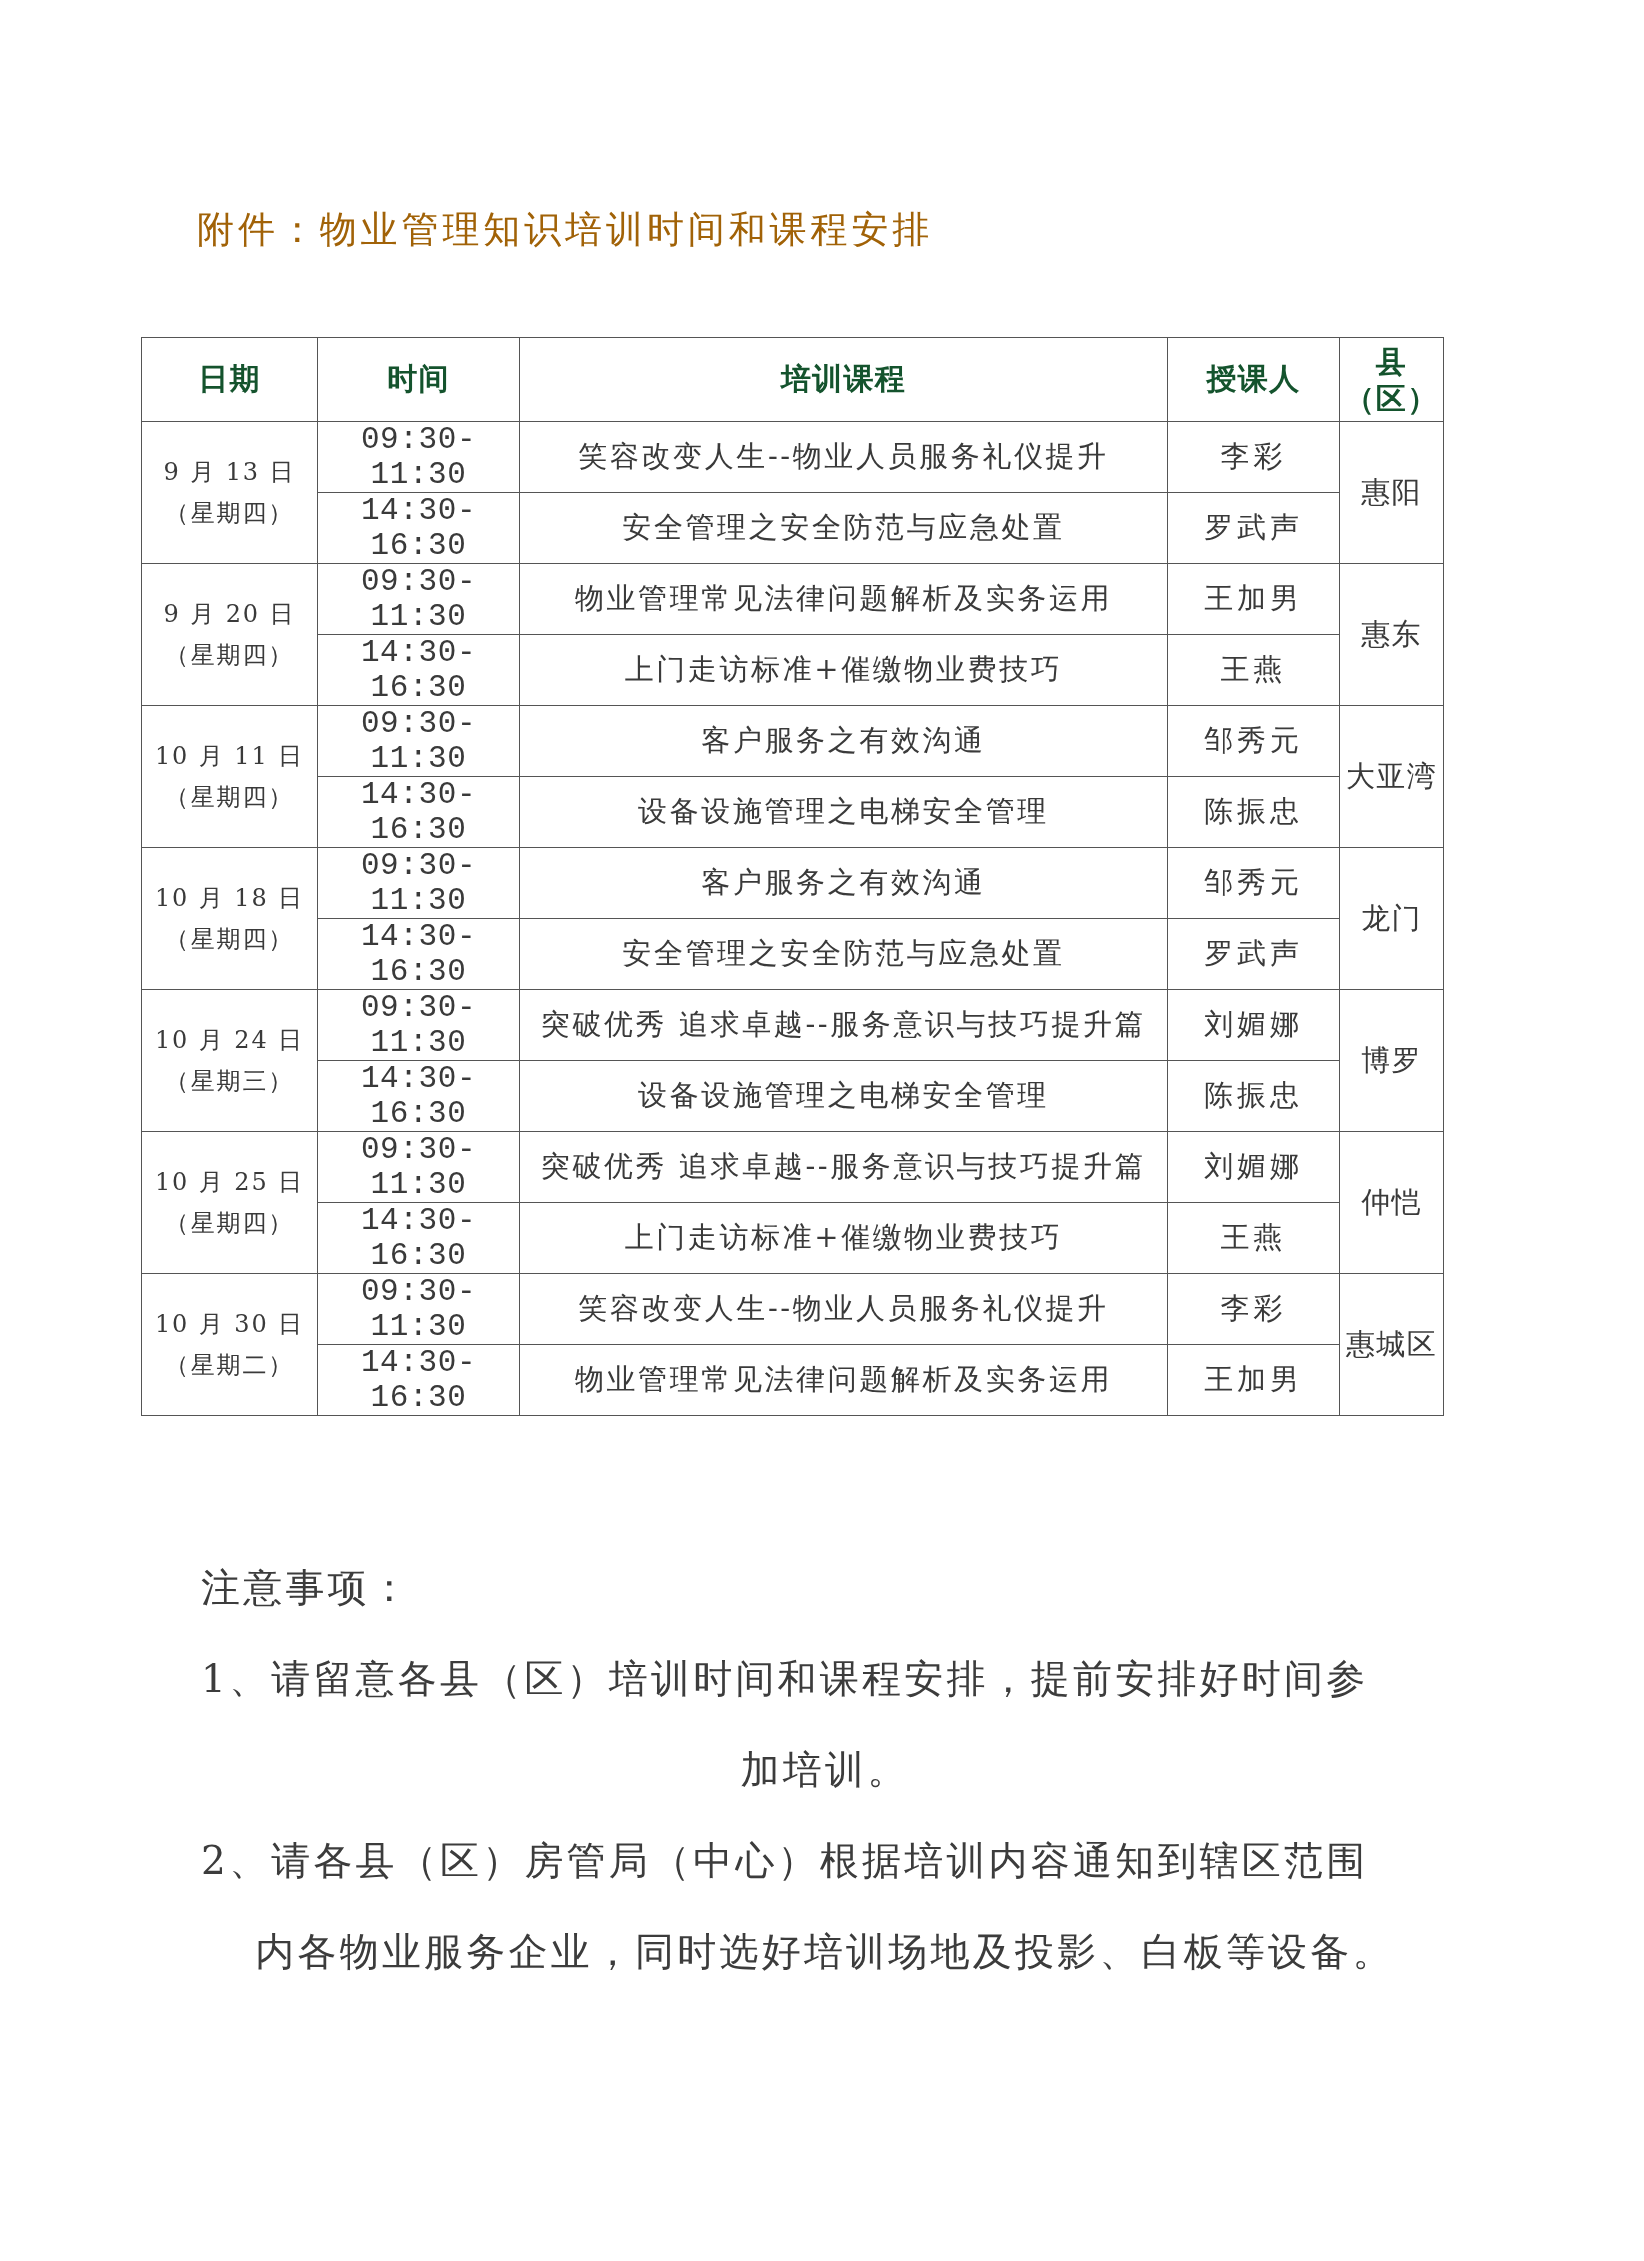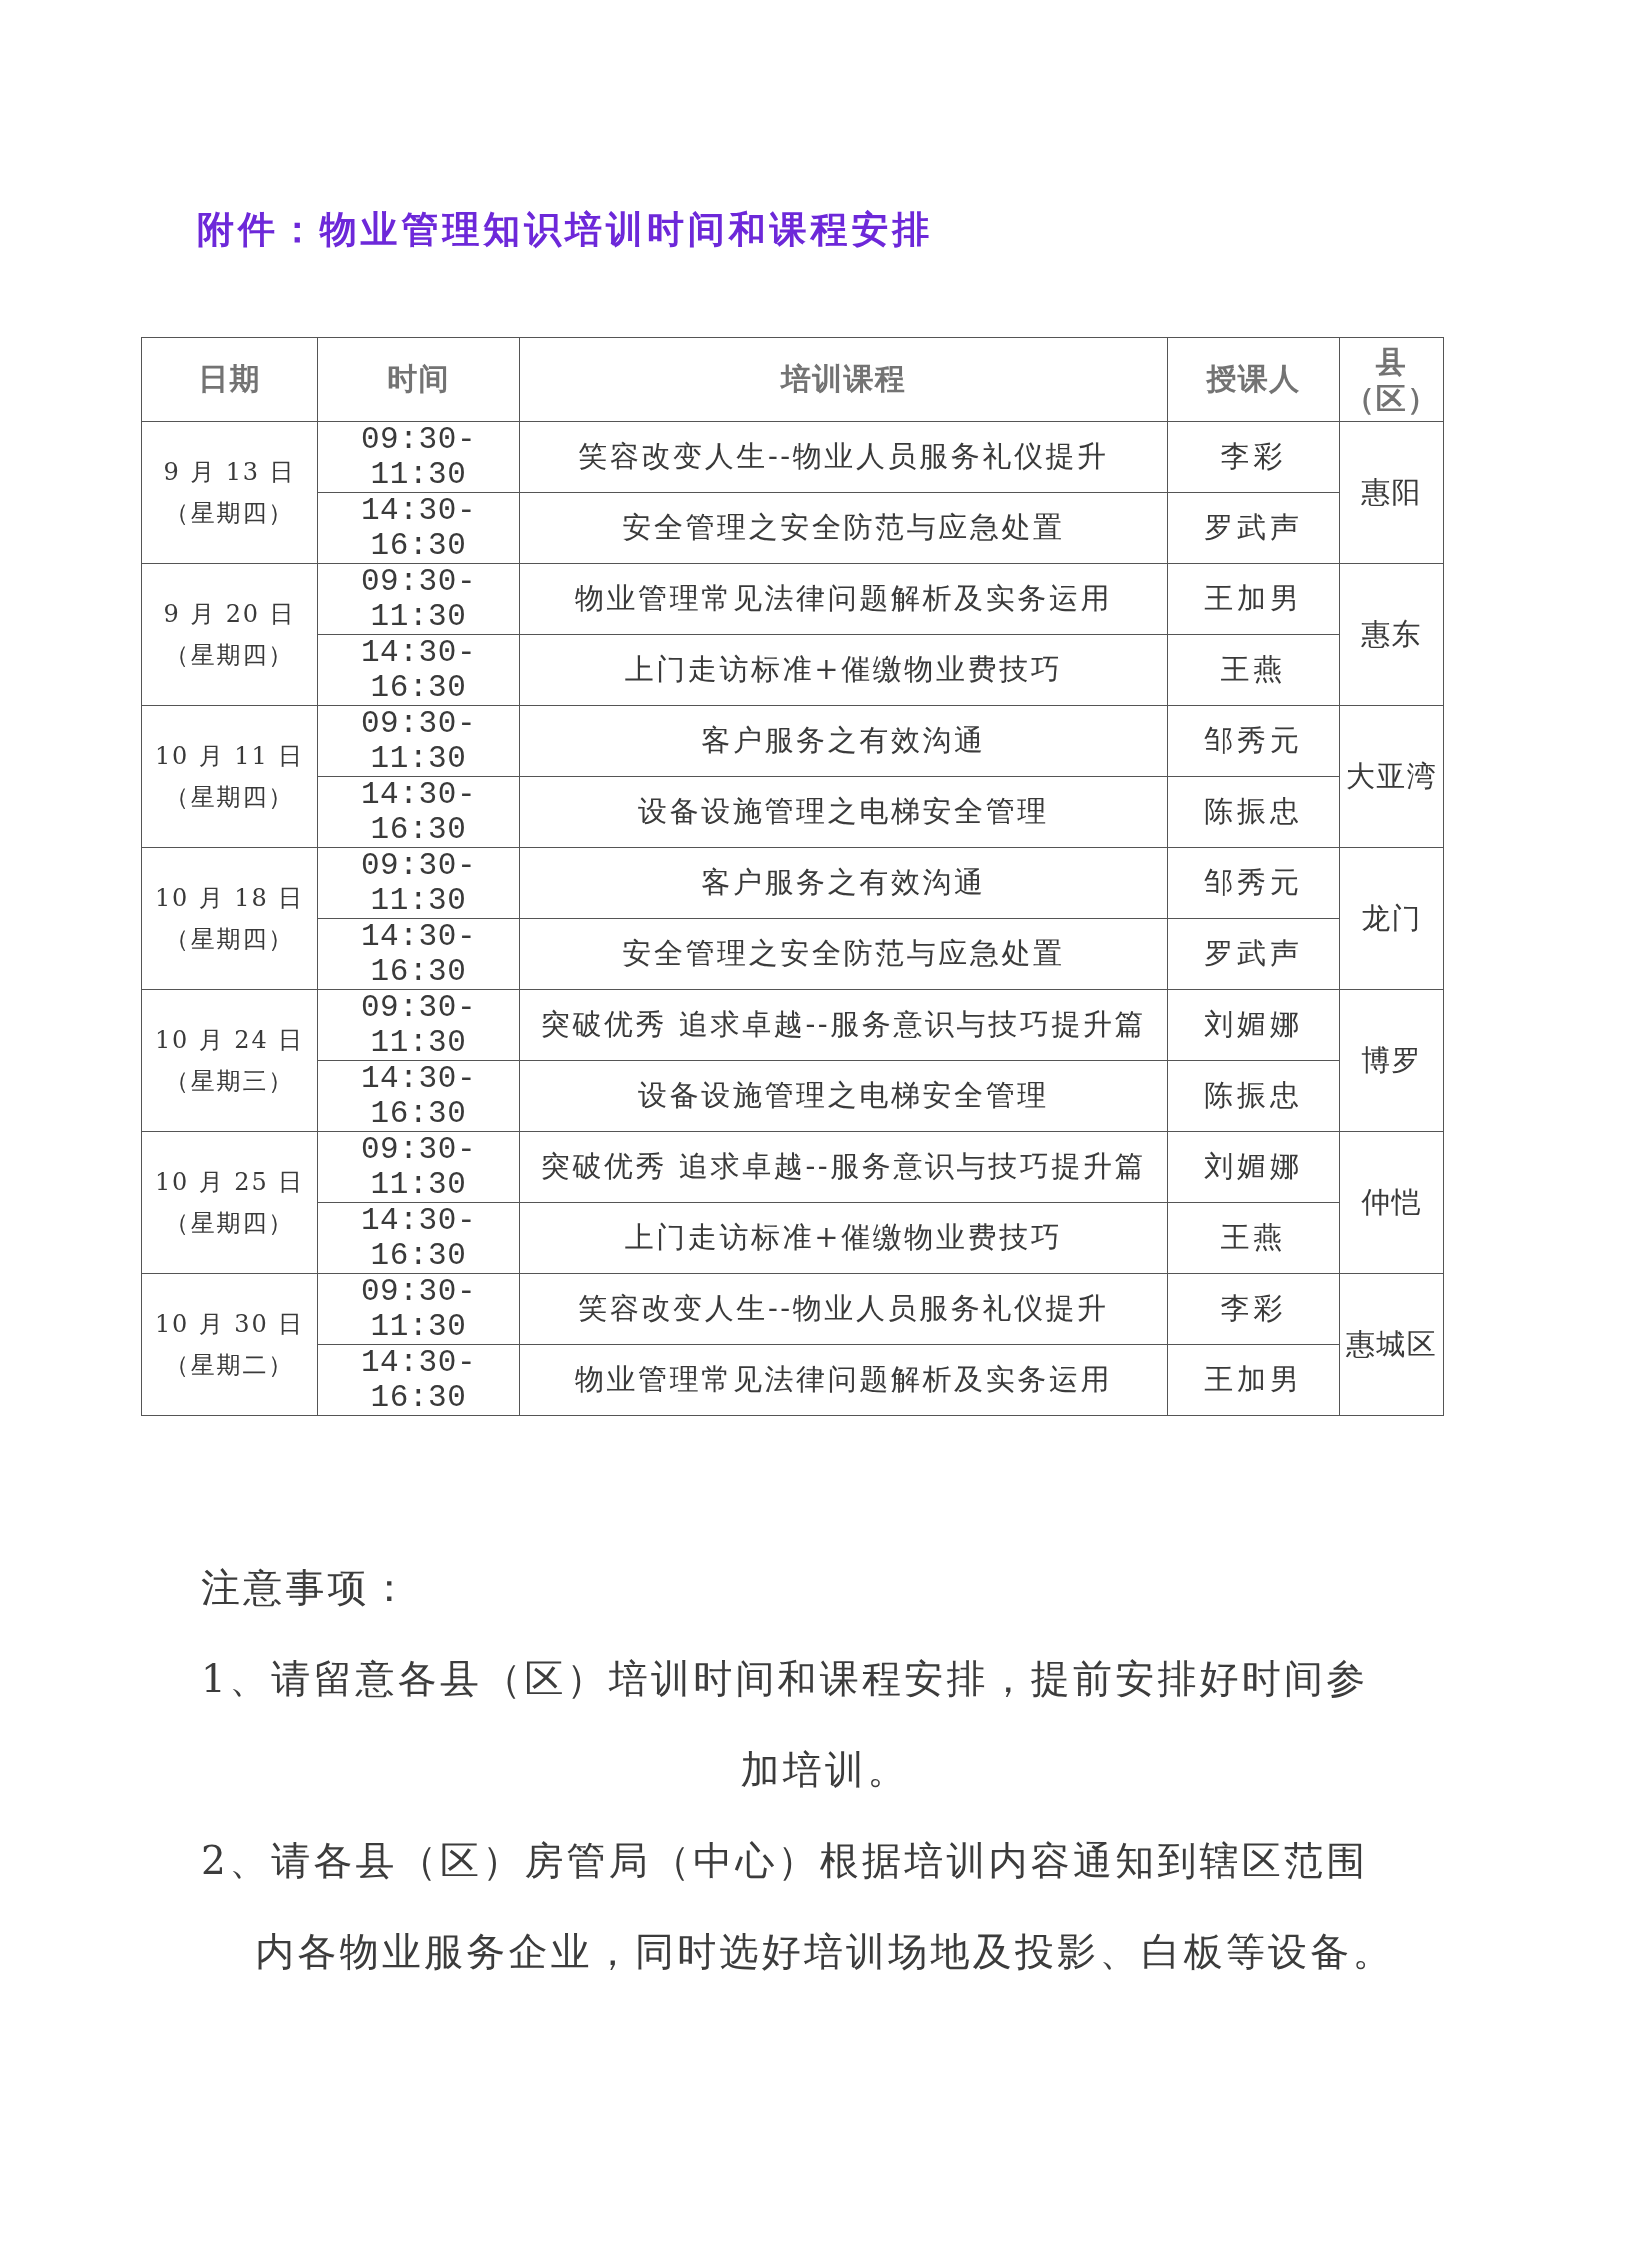--- a/index.html
+++ b/index.html
@@ -4,36 +4,36 @@
 <style>
   html, body { margin: 0; padding: 0; }
   body {
     width: 1644px; height: 2261px; background: #ffffff; position: relative;
     font-family: "DejaVu Serif", "Liberation Serif", serif; color: #3a3a3a;
     overflow: hidden;
   }
   .title {
     position: absolute; left: 197px; top: 205px;
     font-family: "DejaVu Sans", "Liberation Sans", sans-serif;
-    font-size: 37px; font-weight: bold; color: #6d28d9; letter-spacing: 3.9px;
+    font-size: 37px; font-weight: normal; color: #a16207; letter-spacing: 3.9px;
     white-space: nowrap;
     text-align: center;
   }
   table.schedule {
     position: absolute; left: 141px; top: 337px;
     border-collapse: collapse; table-layout: fixed;
     width: 1302px;
   }
   table.schedule td, table.schedule th {
     border: 1.9px solid #555; padding: 0; text-align: center; vertical-align: middle;
     font-weight: normal; color: #3a3a3a;
   }
   table.schedule th {
     height: 83px; font-family: "DejaVu Sans", "Liberation Sans", sans-serif;
-    font-size: 30px; font-weight: bold; letter-spacing: 1.3px; color: #737373;
+    font-size: 30px; font-weight: bold; letter-spacing: 1.3px; color: #14532d;
   }
   th.county-h { font-size: 28px; line-height: 37px; }
   td { height: 70px; font-size: 29px; }
   td.date { line-height: 41px; font-size: 24px; letter-spacing: 1.9px; }
   td.date span { display: block; }
   td.time { font-family: Liberation Mono, monospace; font-size: 31px; letter-spacing: 0.6px; }
   td.course { text-align: left; padding-left: 5.2px; letter-spacing: 2.6px; white-space: nowrap; font-size: 29px; }
   td.teacher { letter-spacing: 3.9px; }
   td.county { font-size: 29px; letter-spacing: 1.3px; }
   .notes {

